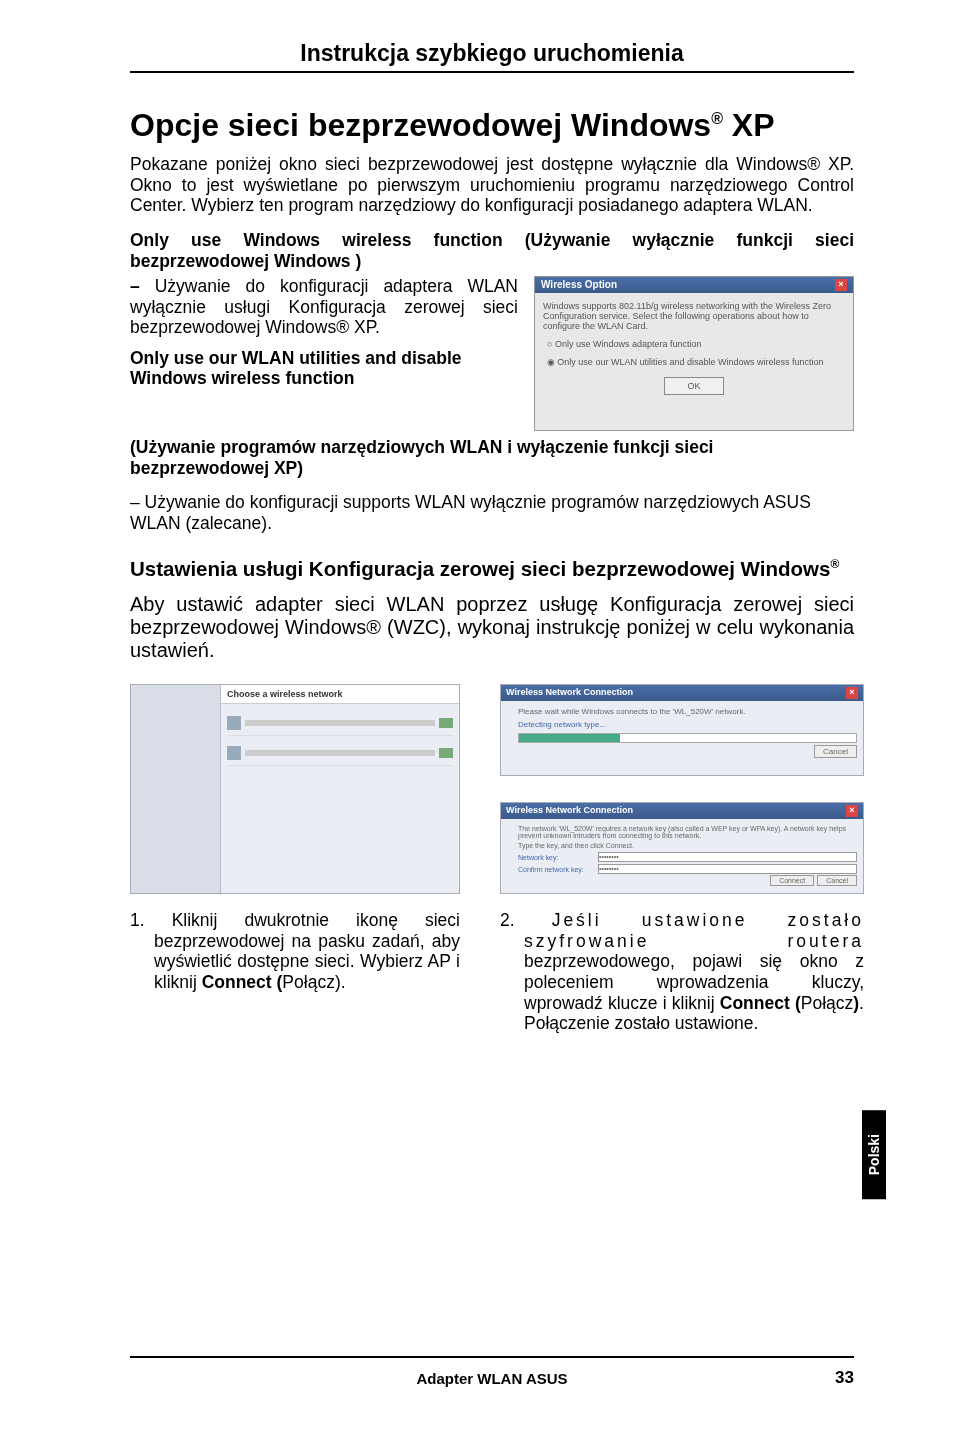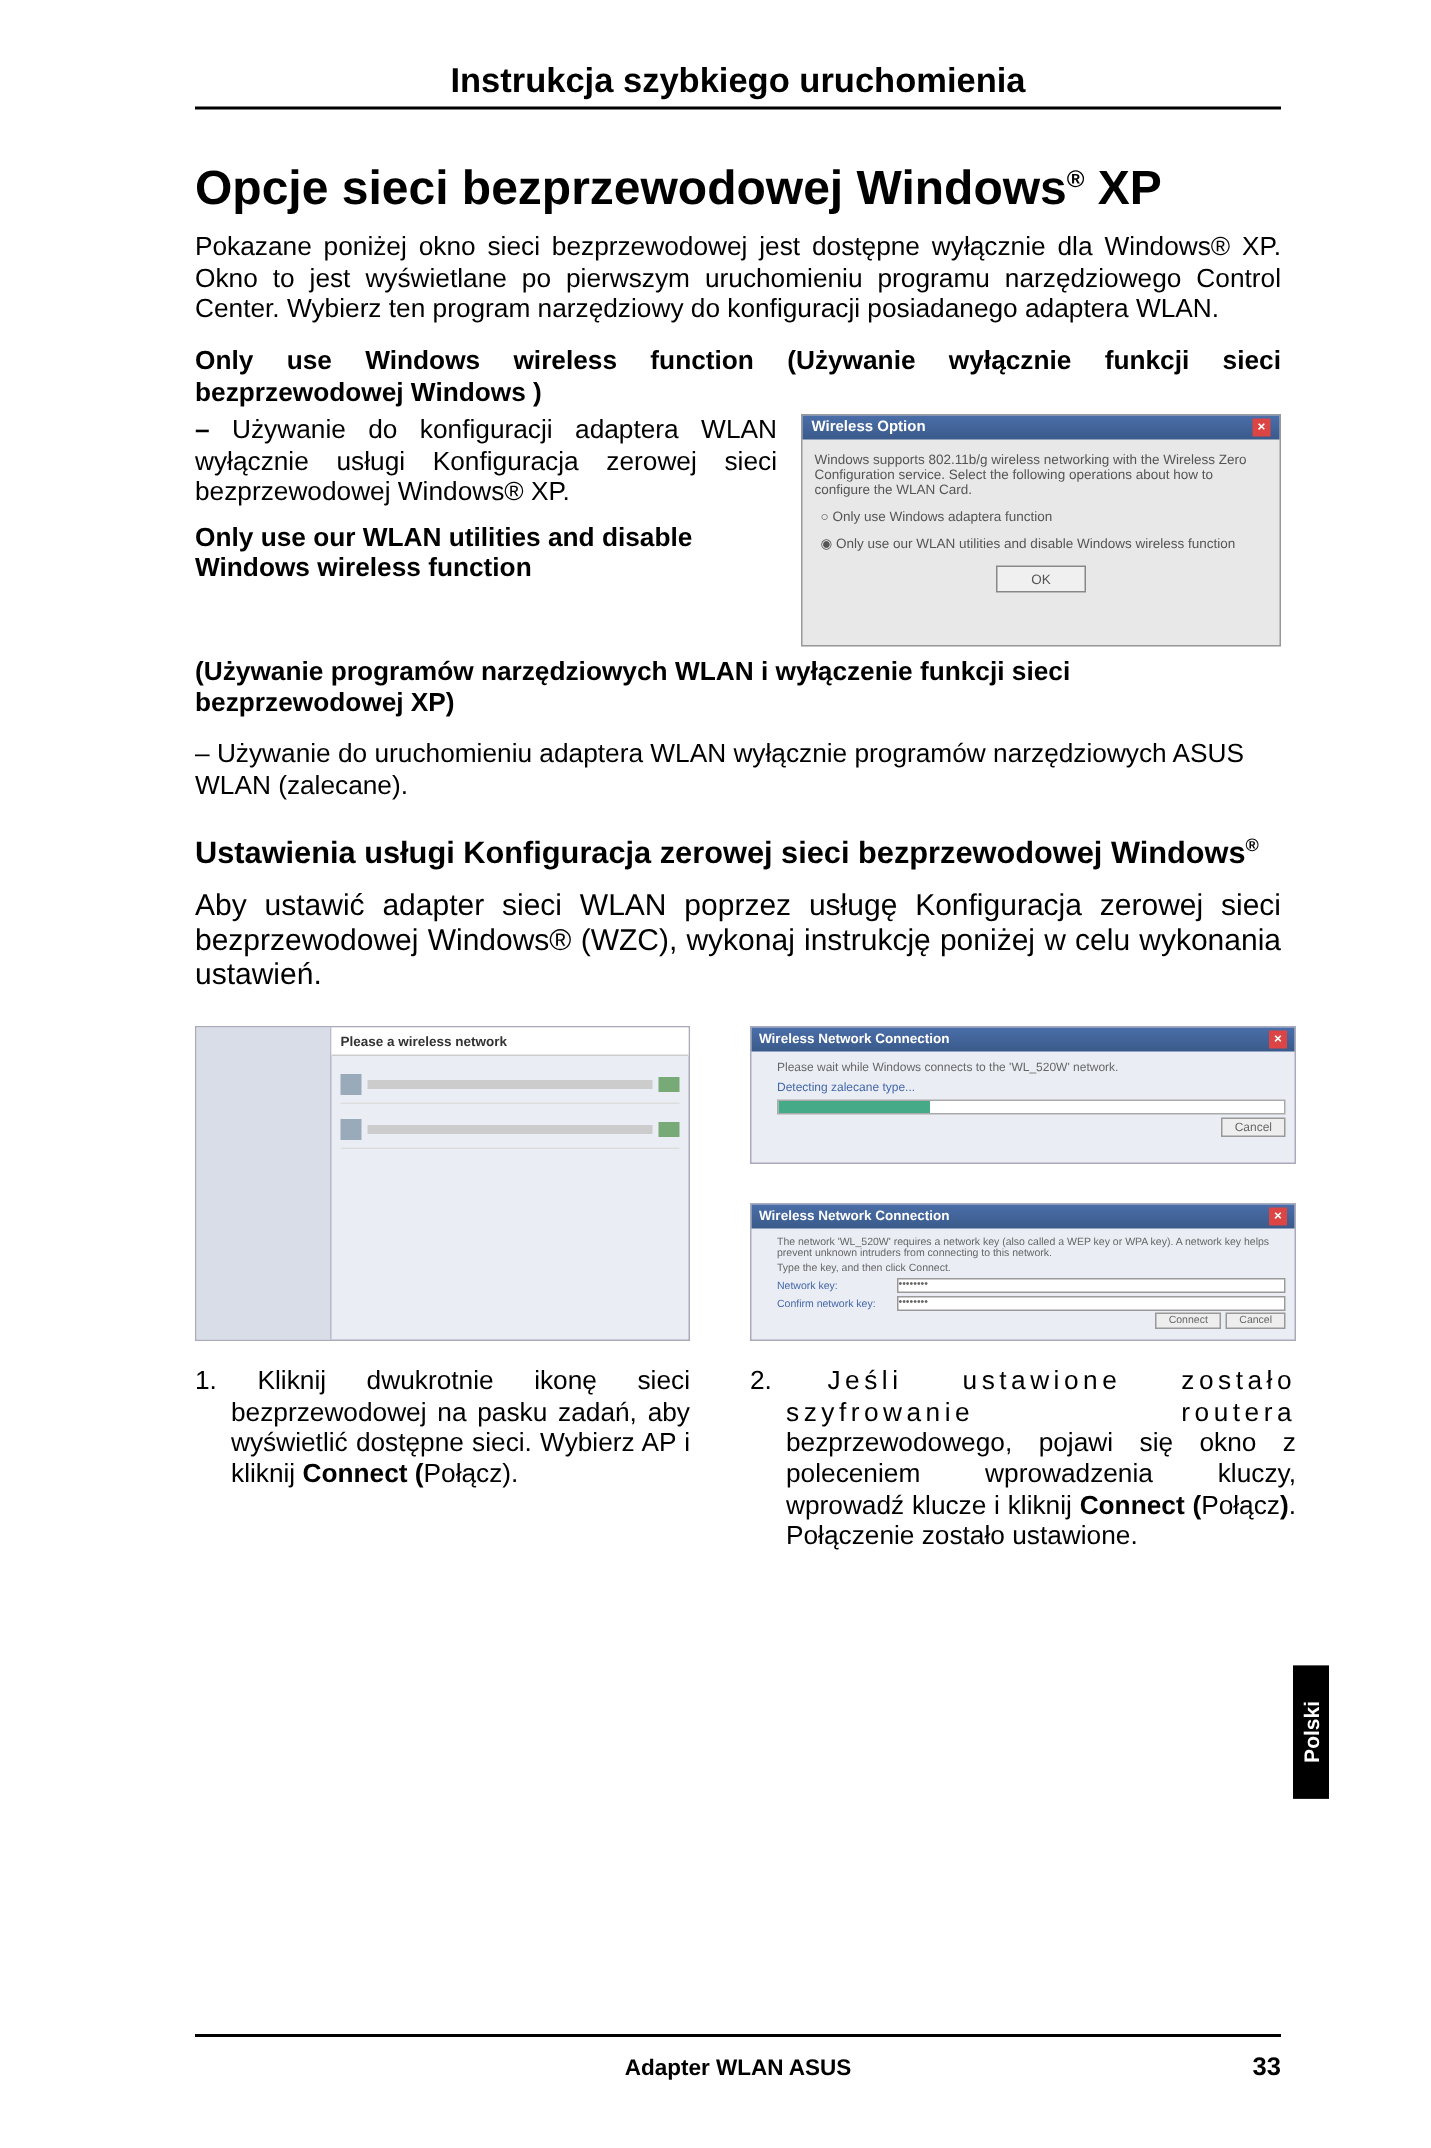--- a/index.html
+++ b/index.html
@@ -247,35 +247,35 @@
           <div class="radio-line">○ <span>Only use Windows adaptera function</span></div>
           <div class="radio-line">◉ <span>Only use our WLAN utilities and disable Windows wireless function</span></div>
           <div class="dialog-ok">OK</div>
         </div>
       </div>
     </div>
   </div>
 
   <div class="bold-block">(Używanie programów narzędziowych WLAN i wyłączenie funkcji sieci bezprzewodowej XP)</div>
 
-  <div class="para">– Używanie do uruchomieniu adaptera WLAN wyłącznie programów narzędziowych ASUS WLAN (zalecane).</div>
+  <div class="para">– Używanie do konfiguracji supports WLAN wyłącznie programów narzędziowych ASUS WLAN (zalecane).</div>
 
   <div class="h2">
     <span>Ustawienia usługi Konfiguracja zerowej sieci bezprzewodowej Windows</span><sup>®</sup>
   </div>
 
   <div class="para2">Aby ustawić adapter sieci WLAN poprzez usługę Konfiguracja zerowej sieci bezprzewodowej Windows® (WZC), wykonaj instrukcję poniżej w celu wykonania ustawień.</div>
 
   <div class="steps-row">
     <div class="step-col">
       <div class="shot-placeholder">
         <div style="display:flex;height:100%;">
           <div style="width:90px;background:#d8dde8;border-right:1px solid #bbc;"></div>
           <div style="flex:1;">
-            <div style="background:#fff;border-bottom:1px solid #ccc;padding:4px 6px;font-size:9px;font-weight:bold;color:#333;">Please a wireless network</div>
+            <div style="background:#fff;border-bottom:1px solid #ccc;padding:4px 6px;font-size:9px;font-weight:bold;color:#333;">Choose a wireless network</div>
             <div style="padding:6px;">
               <div style="height:26px;border-bottom:1px solid #ddd;margin-bottom:4px;display:flex;align-items:center;gap:4px;">
                   <div style="width:14px;height:14px;background:#9ab;"></div>
                   <div style="flex:1;height:6px;background:#ccc;"></div>
                   <div style="width:14px;height:10px;background:#7a7;"></div>
                 </div>
               <div style="height:26px;border-bottom:1px solid #ddd;display:flex;align-items:center;gap:4px;">
                   <div style="width:14px;height:14px;background:#9ab;"></div>
                   <div style="flex:1;height:6px;background:#ccc;"></div>
                   <div style="width:14px;height:10px;background:#7a7;"></div>
@@ -290,21 +290,21 @@
     </div>
     <div class="step-col">
       <div class="shot-placeholder2">
         <div class="shot-sub">
           <div class="shot-title">
               <span>Wireless Network Connection</span>
               <span class="dialog-x">×</span>
             </div>
           <div class="shot-body">
             <div>Please wait while Windows connects to the 'WL_520W' network.</div>
-            <div style="margin-top:4px;color:#46a;">Detecting zalecane type...</div>
+            <div style="margin-top:4px;color:#46a;">Detecting network type...</div>
             <div style="height:10px;border:1px solid #aaa;margin-top:4px;background:linear-gradient(90deg,#4a8 30%,#fff 30%);"></div>
             <div style="text-align:right;margin-top:4px;"><span style="border:1px solid #999;padding:1px 8px;background:#eee;">Cancel</span></div>
           </div>
         </div>
         <div class="shot-sub">
           <div class="shot-title">
               <span>Wireless Network Connection</span>
               <span class="dialog-x">×</span>
             </div>
           <div class="shot-body" style="font-size:7px;">

